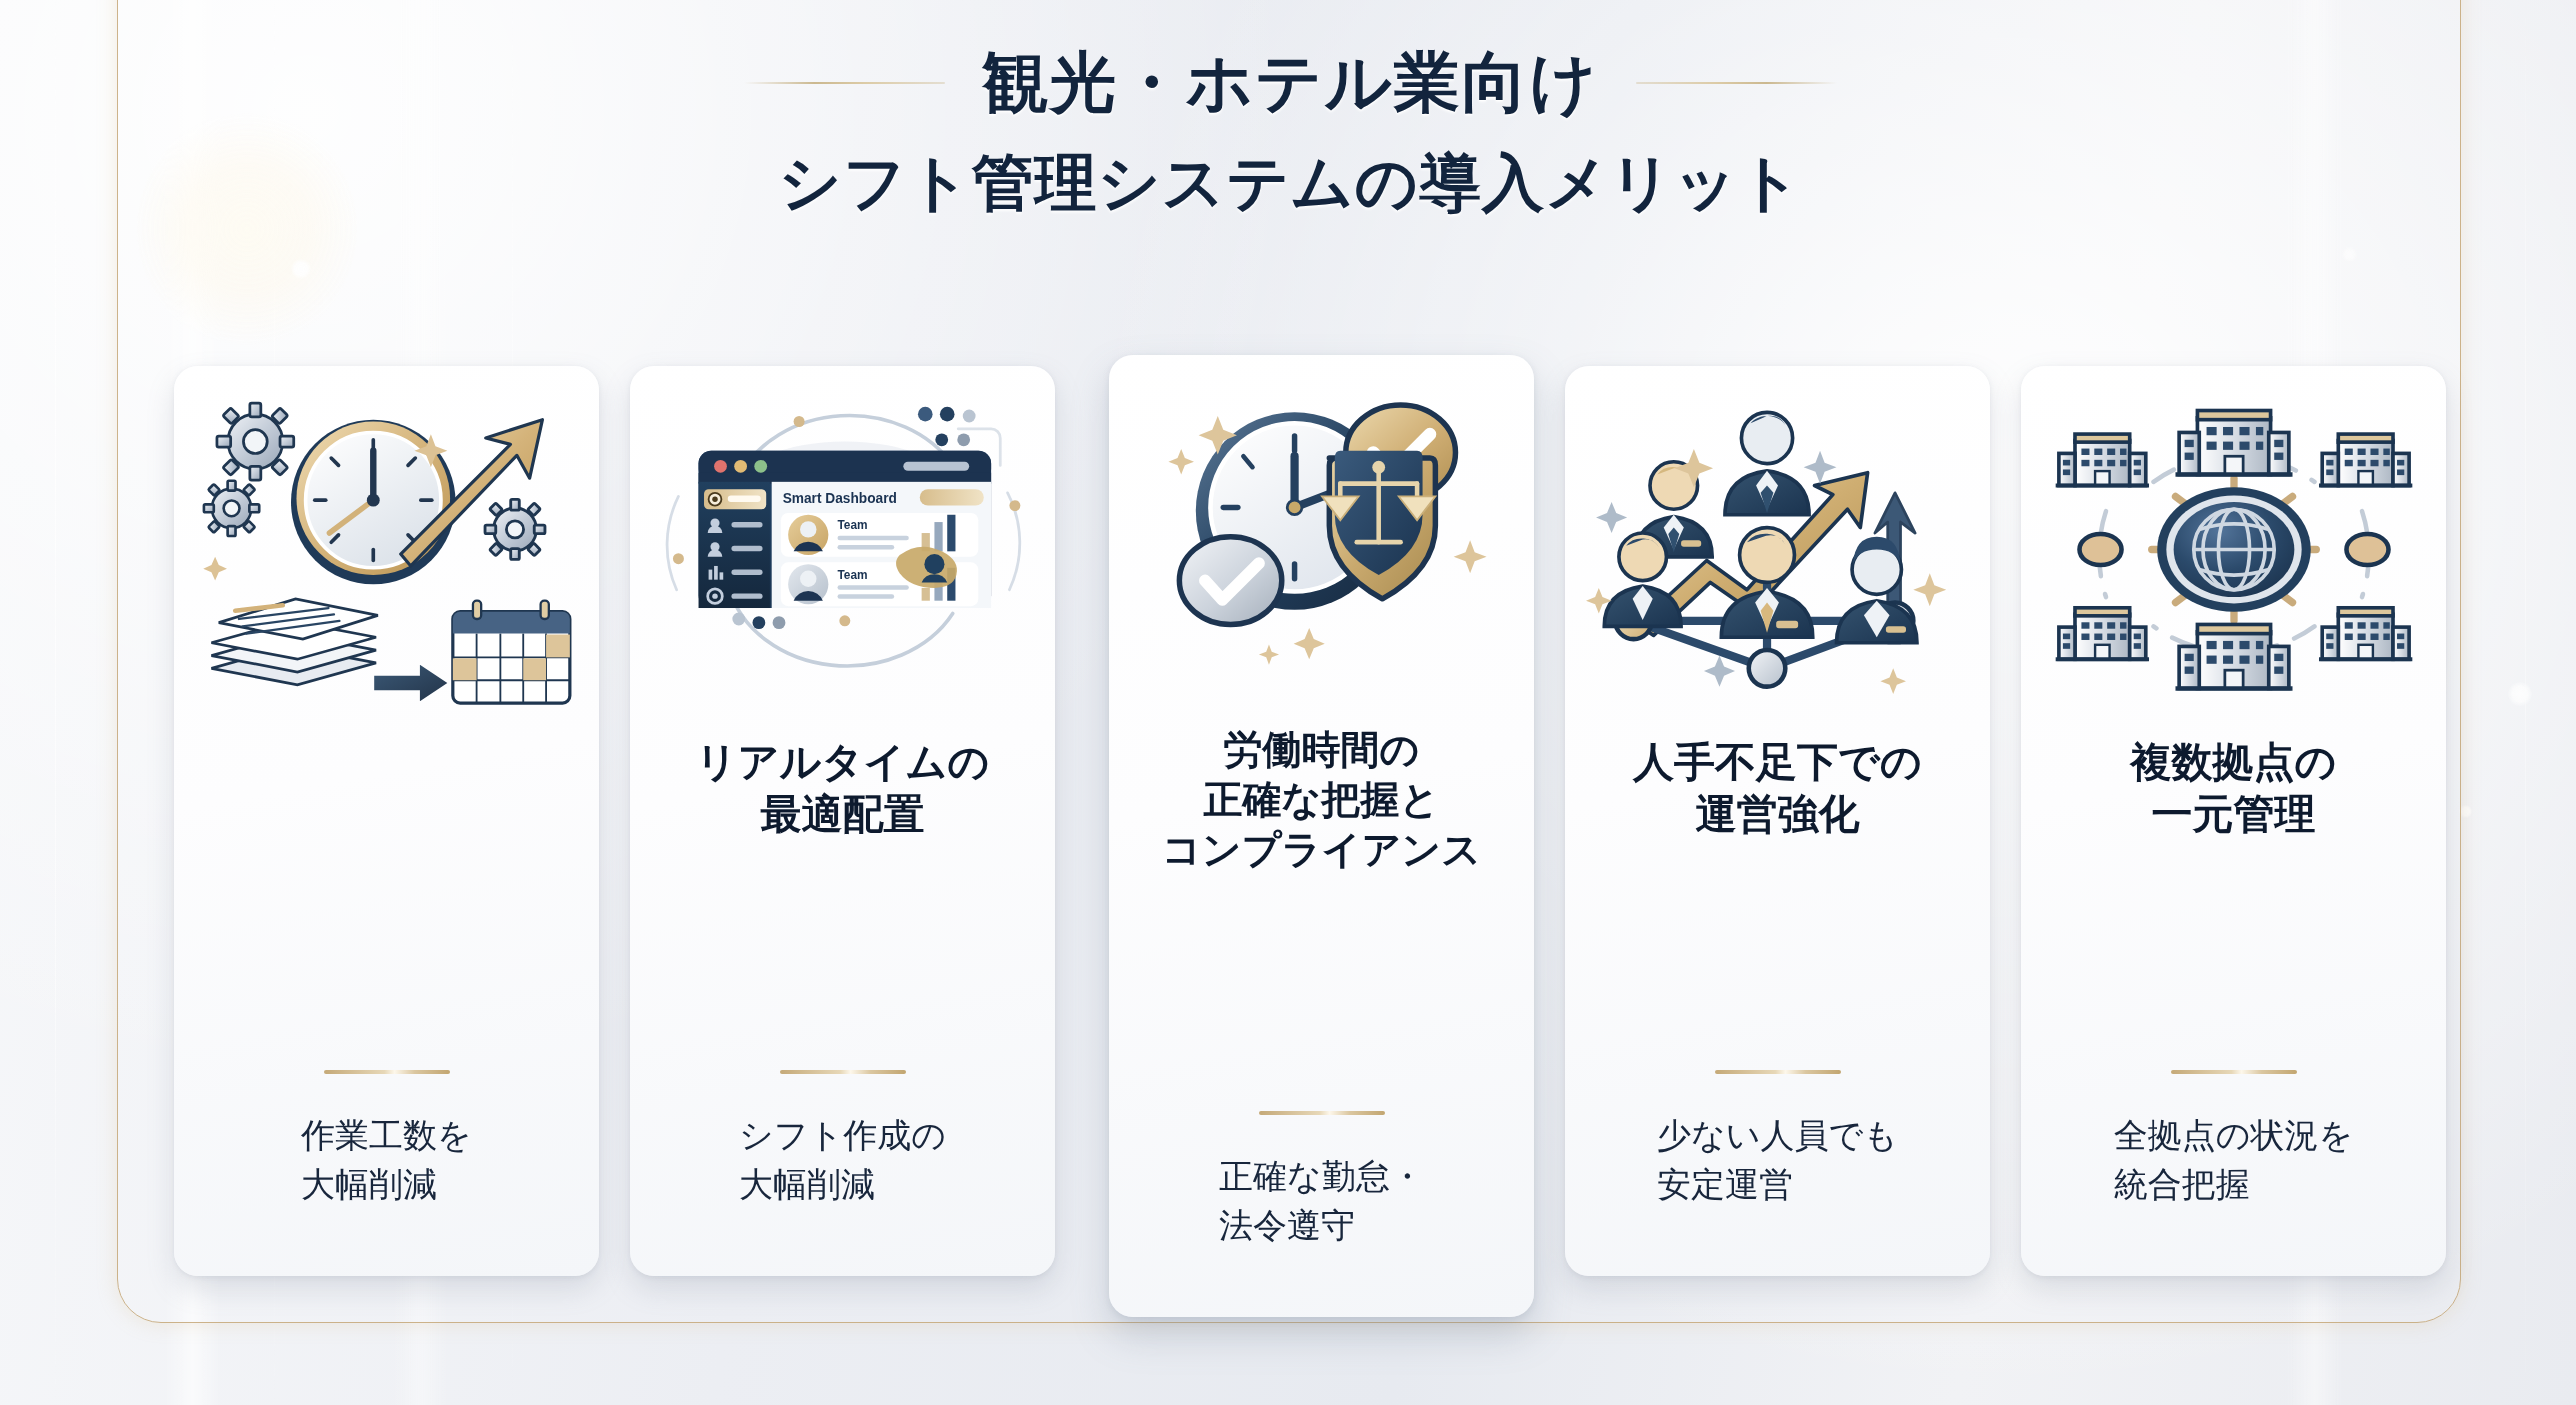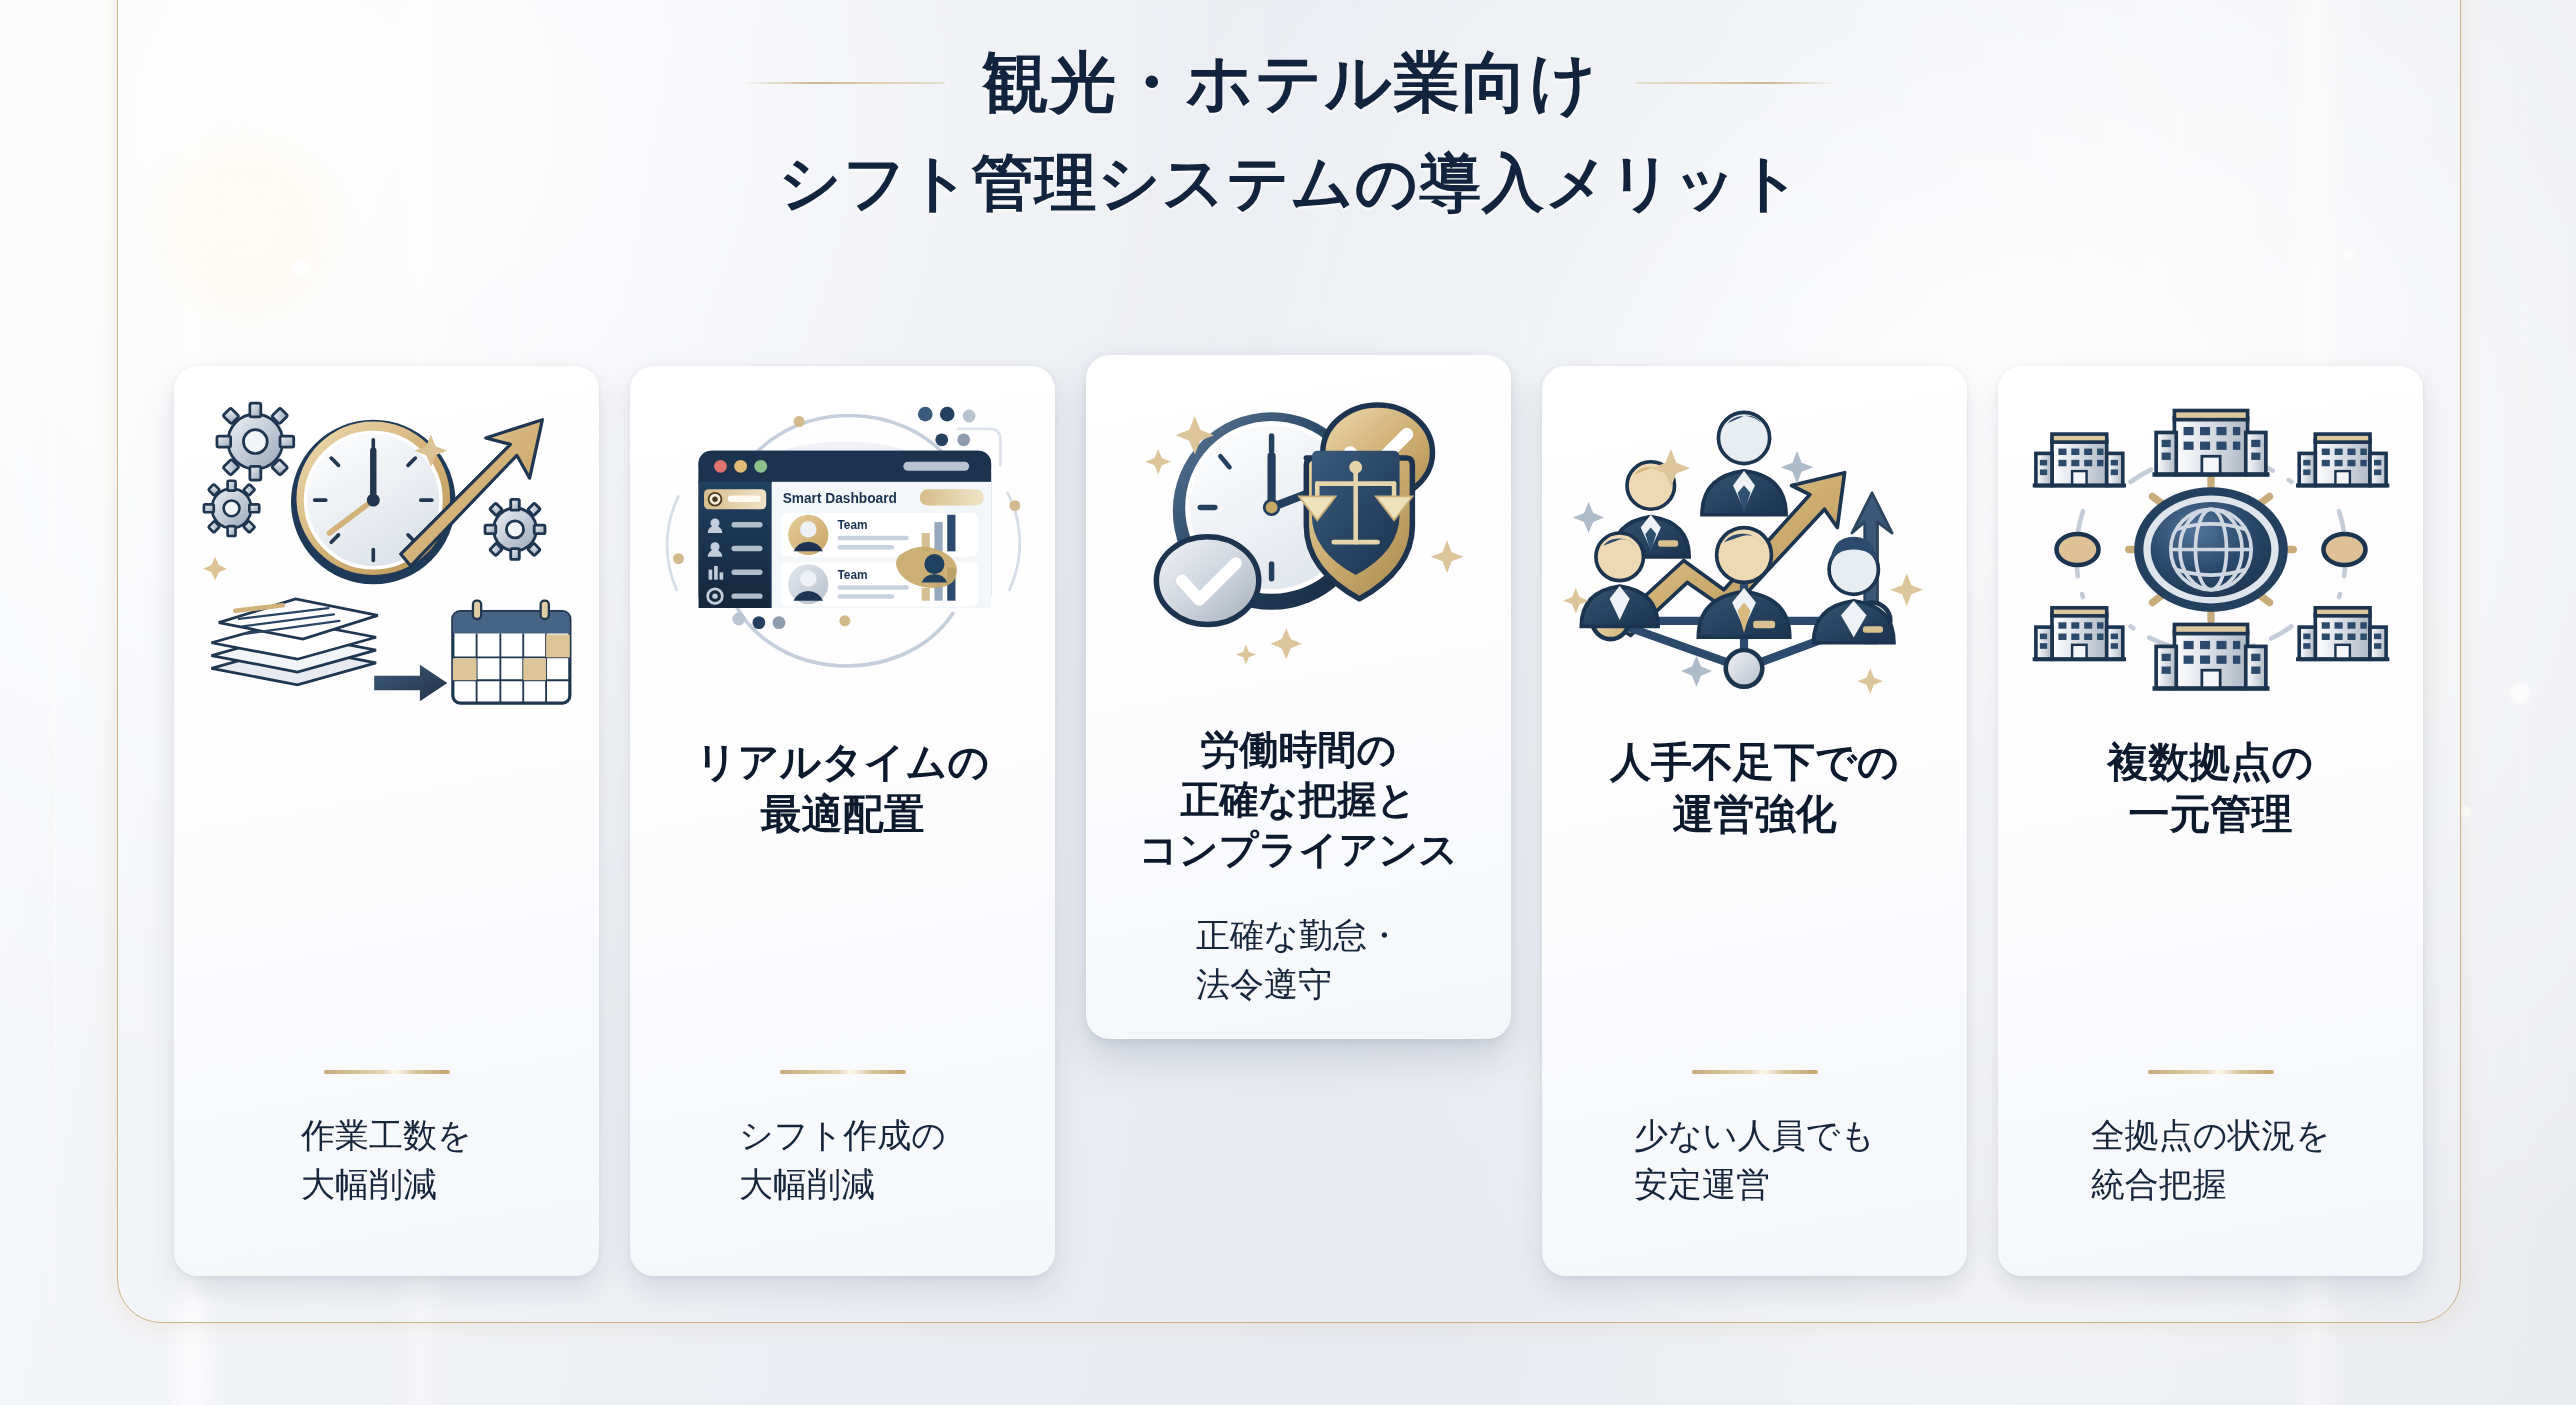--- a/index.html
+++ b/index.html
@@ -65,21 +65,21 @@
   .cards{ position:absolute; left:174px; top:366px; display:flex; gap:31px; }
   .card{
     width:425px; height:910px;
     background:linear-gradient(170deg,#ffffff 0%,#fdfdfe 45%,#f4f6f9 100%);
     border-radius:24px;
     box-shadow:0 12.8px 27.4px rgba(120,132,150,.20), 0 1.8px 5.5px rgba(120,132,150,.12);
     display:flex; flex-direction:column; align-items:center;
     padding:24px 20px 0;
     position:relative;
   }
-  .card.featured{ margin-top:-11px; height:684px; box-shadow:0 18.3px 37px rgba(110,124,145,.26), 0 2.7px 7.3px rgba(110,124,145,.14); }
+  .card.featured{ margin-top:-11px; height:962px; box-shadow:0 18.3px 37px rgba(110,124,145,.26), 0 2.7px 7.3px rgba(110,124,145,.14);margin-left:23px; }
 
   .art{ width:384px; height:311px; position:relative; margin-top:3.7px; }
   .card-title{
     margin-top:31px; text-align:center;
     font-size:41px; font-weight:bold; line-height:1.28; color:#0d1a2e; letter-spacing:0px;
   }
   .card.featured .card-title{ font-size:39px; }
   .divider{
     margin-top:auto; width:126px; height:4.6px; border-radius:2.7px;
     background:linear-gradient(to right,#c2a571 0%,#e6d6b4 48%,#fdf7ea 56%,#d9c49b 72%,#bfa169 100%);

